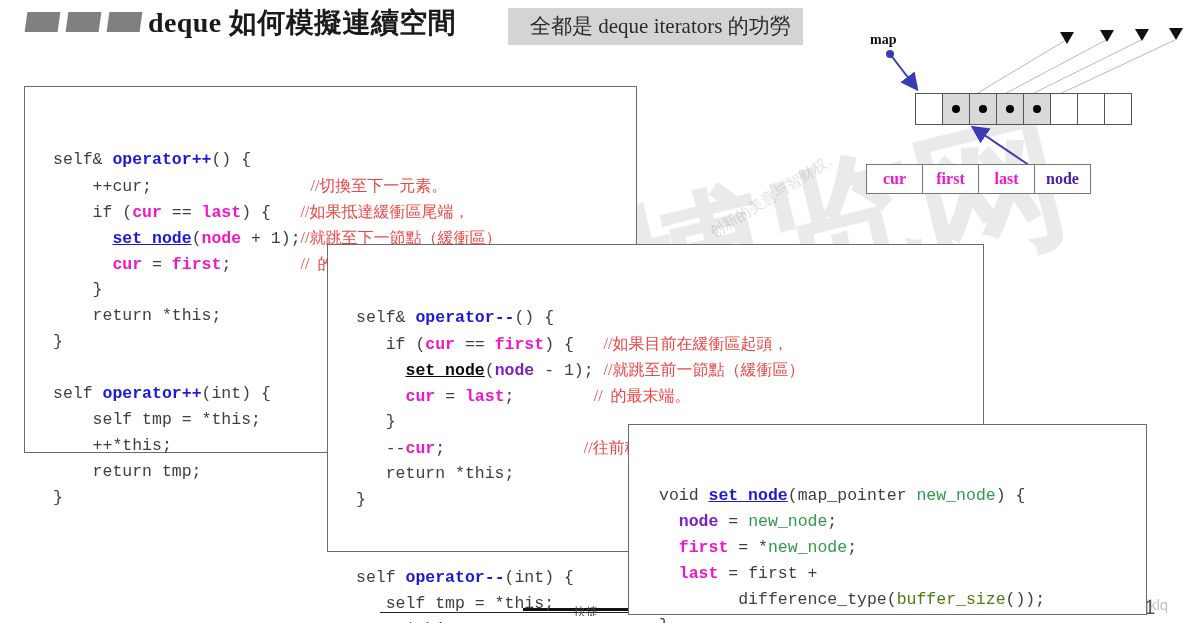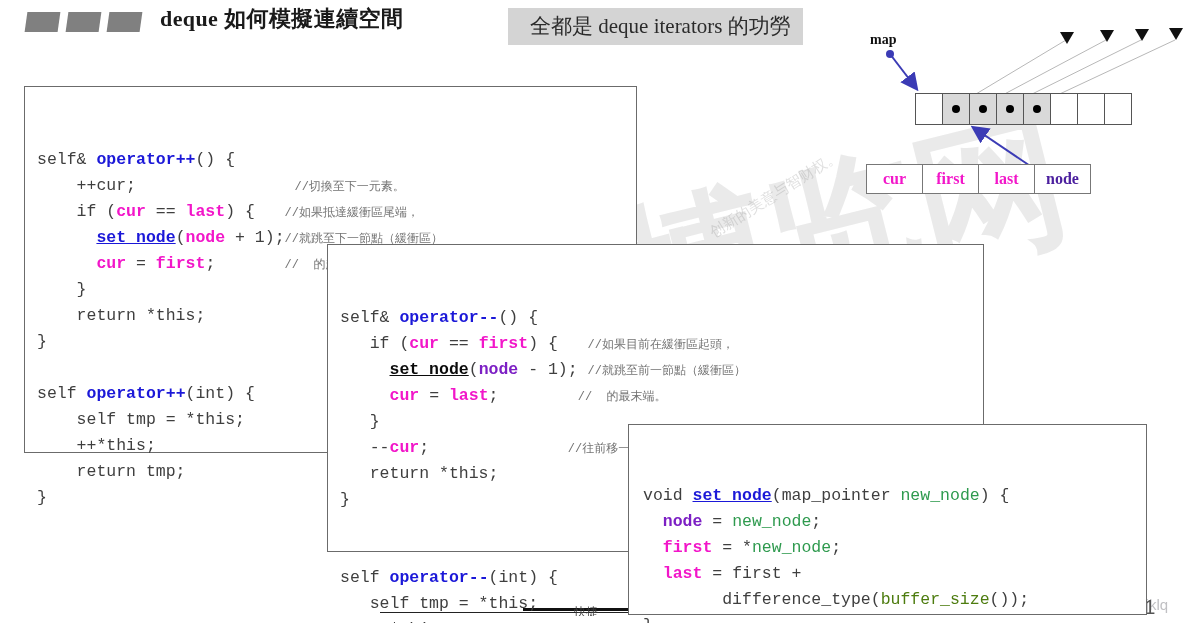--- a/index.html
+++ b/index.html
@@ -28,23 +28,23 @@
     display: flex;
     gap: 8px;
   }
   .bullet {
     width: 33px; height: 20px;
     background: #808080;
     transform: skewX(-8deg);
   }
   .title {
     position: absolute;
-    left: 160px; top: 4px;
-    font-family: "Liberation Serif", serif;
-    font-size: 22px;
+    left: 148px; top: 4px;
+    font-family: "Liberation Serif", serif;
+    font-size: 28px;
     font-weight: bold;
     color: #1a1a1a;
     letter-spacing: 0.4px;
     white-space: nowrap;
   }
   .subtitle-badge {
     position: absolute;
     left: 508px; top: 8px;
     background: #d4d4d4;
     padding: 4px 12px 5px 22px;
@@ -151,32 +151,32 @@
     white-space: pre;
     color: #3f3f3f;
   }
   #codebox-operator-inc { left: 24px; top: 86px; width: 613px; height: 367px; z-index: 3; }
   #codebox-operator-dec { left: 327px; top: 244px; width: 657px; height: 308px; z-index: 4; }
   #codebox-set-node    { left: 628px; top: 424px; width: 519px; height: 191px; z-index: 5; }
 
   .code-inner { padding: 8px 0 0 12px; }
   #codebox-set-node .code-inner { padding: 6px 0 0 14px; }
 
-  .ln { display: block; height: 26px; }
+  .ln { display: block; height: 26px; margin-left: 16px; }
 
   
   .t-plain   { color: #3f3f3f; }
   .t-blue    { color: #1b18d8; font-weight: bold; }
   .t-blueln  { color: #1b18d8; font-weight: bold; text-decoration: underline; }
   .t-magenta { color: #f216c9; font-weight: bold; }
   .t-purple  { color: #7c1fc4; font-weight: bold; }
   .t-black   { color: #0a0a0a; font-weight: bold; text-decoration: underline; }
   .t-green   { color: #2e9a4e; }
   .t-lblue   { color: #4d7c0f; }
-  .t-cmt     { color: #737373; font-family: Liberation Mono, monospace; font-size: 12px; }
+  .t-cmt     { color: #ef4444; font-family: Liberation Serif, serif; font-size: 16px; }
 
   
   .diagram {
     position: absolute;
     left: 852px; top: 18px;
     width: 337px; height: 192px;
     z-index: 6;
   }
   .map-label {
     position: absolute;

